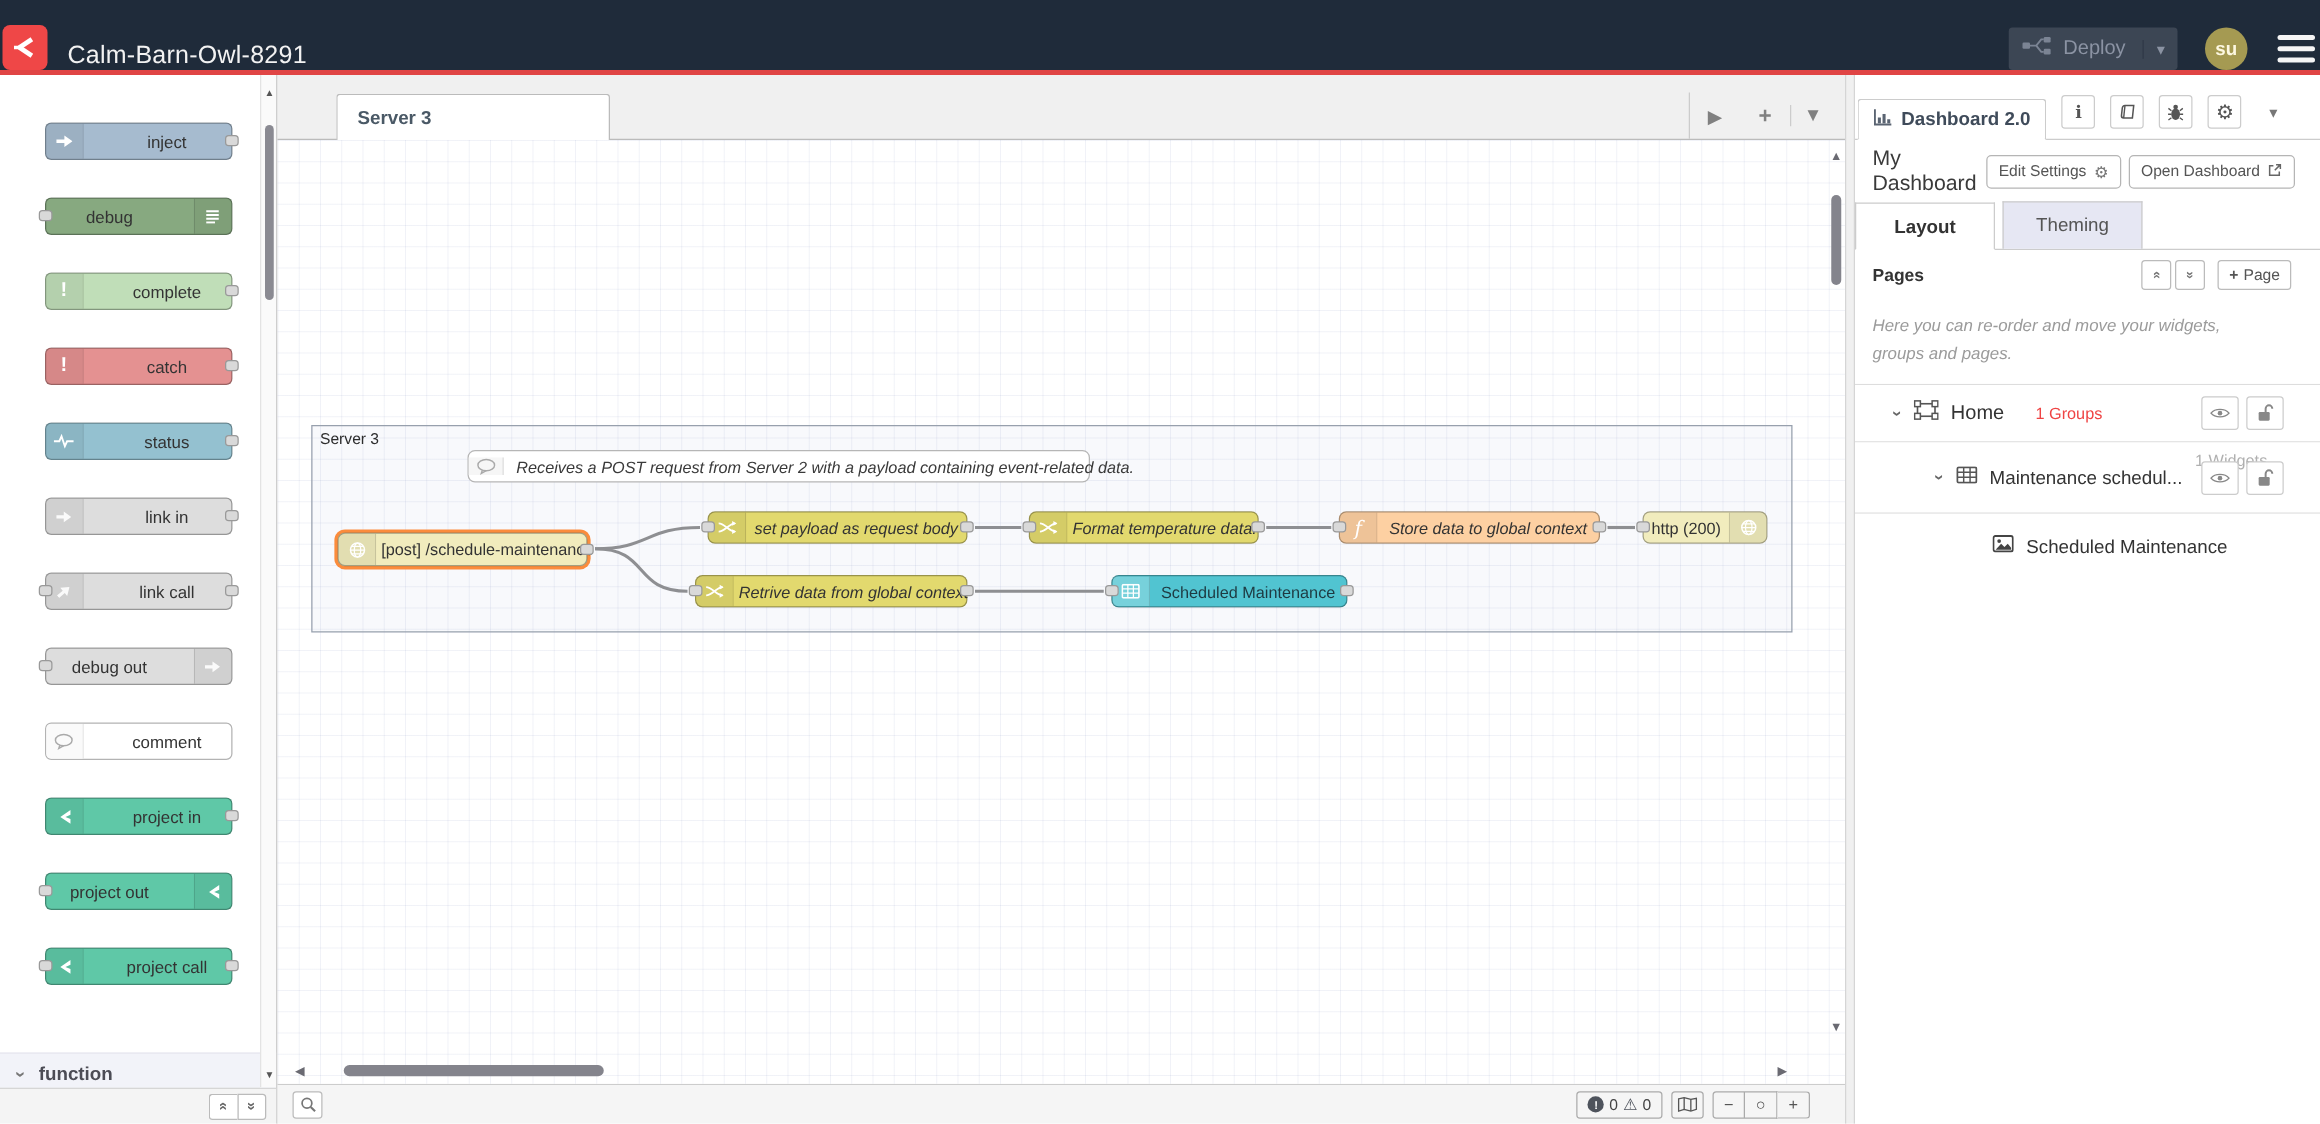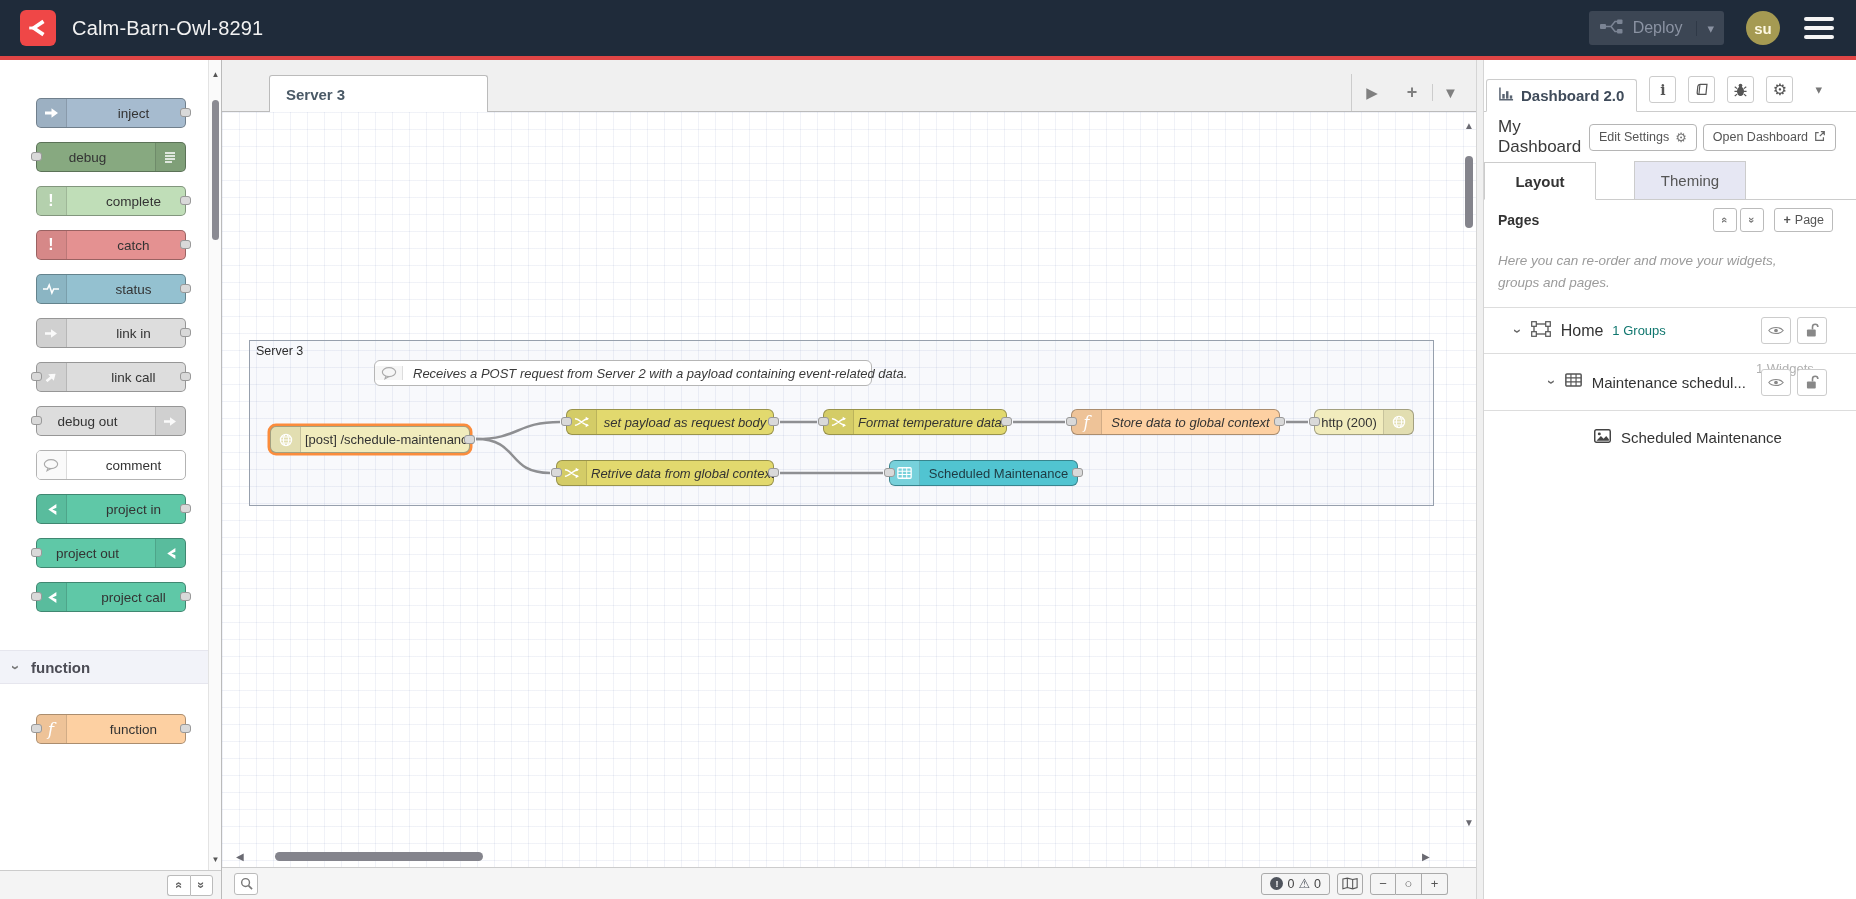--- a/index.html
+++ b/index.html
@@ -1,20 +1,20 @@
 <!DOCTYPE html>
 <html><head>
 <meta charset="utf-8">
 <style>
   * { margin:0; padding:0; box-sizing:border-box; }
   html,body { width:1856px; height:899px; overflow:hidden; font-family:"Liberation Sans", sans-serif; background:#fff; }
   .app { width:1856px; height:899px; display:flex; flex-direction:column; }
 
   
-  header { height:56px; background:#1f2b3a; display:flex; align-items:center; padding:0 20px; flex:none; }
+  header { height:56px; background:#1f2b3a; display:flex; align-items:flex-end; padding:0 2px; flex:none; }
   .logo { width:36px; height:36px; background:#ef4747; border-radius:6px; display:flex; align-items:center; justify-content:center; flex:none; }
   .app-title { color:#f2f2f2; font-size:20px; margin-left:16px; font-weight:400; letter-spacing:.2px; }
   .header-right { margin-left:auto; display:flex; align-items:center; gap:22px; }
   .deploy-btn { height:34px; background:#3c4654; border-radius:3px; display:flex; align-items:center; padding:0 10px; color:#8b93a3; font-size:16px; gap:10px; cursor:default; }
   .deploy-caret { border-left:1px solid #2f3947; padding-left:10px; margin-left:4px; color:#8b93a3; font-size:13px; }
   .avatar { width:34px; height:34px; border-radius:50%; background:#a59a52; color:#fdf8e2; font-size:15px; font-weight:bold; display:flex; align-items:center; justify-content:center; }
   .hamburger { display:flex; flex-direction:column; gap:5px; cursor:pointer; padding:4px 2px; }
   .hamburger i { display:block; width:30px; height:4px; background:#f5f5f5; border-radius:2px; }
   .accent-line { height:4px; background:#e04545; flex:none; }
 
@@ -22,21 +22,21 @@
 
   
   .palette { width:222px; flex:none; border-right:1px solid #bbb; display:flex; flex-direction:column; background:#fff; }
   .filter-row { height:48px; border-bottom:1px solid #ddd; display:flex; align-items:center; padding:0 12px; gap:8px; flex:none; }
   .filter-row input { border:none; outline:none; font-size:15px; color:#444; width:150px; font-family:inherit; }
   .filter-row input::placeholder { color:#b5b5b5; }
   .palette-body { flex:1; position:relative; overflow:hidden; padding-top:8px; }
   .cat-header { height:34px; background:#f2f3f9; border-top:1px solid #e6e6ee; border-bottom:1px solid #e6e6ee; display:flex; align-items:center; padding:0 14px; gap:12px; font-weight:bold; font-size:15px; color:#4c4c55; cursor:pointer; }
   .chev { display:inline-block; transform:rotate(90deg); color:#777; font-size:15px; font-weight:bold; }
   .pnodes { padding:30px 0 24px; }
-  .pnode { position:relative; width:150px; height:30px; border:1px solid rgba(0,0,0,.32); border-radius:5px; margin:0 auto 14px; display:flex; cursor:grab;gap:16px; }
+  .pnode { position:relative; width:150px; height:30px; border:1px solid rgba(0,0,0,.32); border-radius:5px; margin:0 auto 30px; display:flex; cursor:grab;gap:16px; }
   .icon-box { width:30px; flex:none; background:rgba(0,0,0,.06); display:flex; align-items:center; justify-content:center; }
   .icon-box.ileft { border-right:1px solid rgba(0,0,0,.12); border-radius:4px 0 0 4px; }
   .icon-box.iright { border-left:1px solid rgba(0,0,0,.12); border-radius:0 4px 4px 0; }
   .plabel { flex:1; display:flex; align-items:center; justify-content:center; font-size:13.5px; color:#333; white-space:nowrap; }
   .port { position:absolute; width:11px; height:9px; background:#d9d9d9; border:1px solid #999; border-radius:3px; top:50%; margin-top:-5px; }
   .port.pin { left:-6px; } .port.pout { right:-6px; }
   .c-inject{background:#a6bbcf}.c-debug{background:#87a980}.c-complete{background:#c0deb8}
   .c-catch{background:#e49191}.c-status{background:#94c1d0}.c-link{background:#dddddd}
   .c-comment{background:#ffffff;border-color:#b3b3b3}.c-project{background:#5fc8a7}
   .c-function{background:#fdd0a2}.c-change{background:#e2d96e}.c-http{background:#f1ecbd}.c-table{background:#51c4d1}
@@ -101,39 +101,39 @@
   .sidebar { width:372px; flex:none; background:#fff; display:flex; flex-direction:column; overflow:hidden; }
   .sb-header { height:52px; border-bottom:1px solid #ccc; display:flex; align-items:flex-end; padding:0 6px 0 2px; flex:none; }
   .sb-tab { height:33px; border:1px solid #ccc; border-bottom:1px solid #fff; border-radius:3px 3px 0 0; background:#fff; display:flex; align-items:center; gap:7px; padding:0 12px; margin-bottom:-1px; font-size:15px; font-weight:bold; color:#3f4b5a; cursor:pointer; }
   .sb-actions { display:flex; align-items:center; gap:12px; margin-left:12px; margin-bottom:8px; }
   .sb-abtn { width:27px; height:27px; border:1px solid #ccc; border-radius:3px; background:#fff; display:flex; align-items:center; justify-content:center; color:#555; cursor:pointer; font-size:14px; }
   .sb-caret { color:#777; font-size:13px; margin-left:10px; cursor:pointer; }
   .sb-dash-row { height:50px; display:flex; align-items:center; padding:0 20px 0 14px; flex:none; }
   .dash-name { font-size:17px; color:#3a3a3a; }
   .sb-dash-row .btns { margin-left:auto; display:flex; gap:6px; }
   .sb-mini-btn { height:27px; border:1px solid #b5b5b5; border-radius:4px; background:#fff; color:#555; font-size:12.5px; display:flex; align-items:center; gap:6px; padding:0 9px; cursor:pointer; white-space:nowrap; }
-  .sb-tabs { height:38px; border-bottom:1px solid #ccc; display:flex; align-items:flex-end; flex:none;gap:32px; }
+  .sb-tabs { height:38px; border-bottom:1px solid #ccc; display:flex; align-items:flex-end; flex:none; }
   .sbtab { height:38px; width:112px; display:flex; align-items:center; justify-content:center; font-size:15px; cursor:pointer; }
   .sbtab.active { background:#fff; border:1px solid #ccc; border-bottom:1px solid #fff; margin-bottom:-1px; font-weight:bold; color:#333; }
   .sbtab.inactive { background:#e6e7f3; border:1px solid #ccc; border-bottom:none; color:#555; margin-left:6px; }
   .pages-row { height:40px; display:flex; align-items:center; padding:0 23px 0 14px; flex:none; }
   .pages-title { font-weight:bold; font-size:14px; color:#333; }
   .pages-row .btns { margin-left:auto; display:flex; align-items:center; gap:3px; }
   .sq-btn { width:24px; height:24px; border:1px solid #bbb; border-radius:3px; background:#fff; color:#777; font-size:11px; display:flex; align-items:center; justify-content:center; cursor:pointer; }
   .page-btn { height:24px; border:1px solid #bbb; border-radius:3px; background:#fff; color:#555; font-size:12.5px; display:flex; align-items:center; gap:4px; padding:0 8px; margin-left:7px; cursor:pointer; }
   .help-text { padding:10px 40px 14px 14px; font-style:italic; color:#9b9b9b; font-size:13.5px; line-height:1.6; }
   .tree { flex:1; overflow:hidden; }
   .trow { position:relative; display:flex; align-items:center; background:#fff; }
   .trow .tchev { transform:rotate(90deg); color:#666; font-size:14px; font-weight:bold; display:inline-block; margin-right:10px; cursor:pointer; }
   .trow-page { height:47px; border-top:1px solid #ddd; border-bottom:1px solid #ddd; padding-left:32px; }
   .trow-group { height:57px; border-bottom:1px solid #ddd; padding-left:66px; }
   .trow-widget { height:53px; padding-left:110px; }
   .tlabel { font-size:16px; color:#333; margin-left:10px; }
   .tlabel.sm { font-size:15px; }
-  .tmeta { font-size:13px; color:#0f766e; margin-left:9px; }
+  .tmeta { font-size:13px; color:#ef4444; margin-left:25px; }
   .trow .rbtns { position:absolute; right:29px; display:flex; gap:6px; z-index:1; }
   .tr-btn { width:30px; height:27px; border:1px solid #ccc; border-radius:3px; background:#fff; display:flex; align-items:center; justify-content:center; cursor:pointer; }
   .widgets-meta { position:absolute; right:28px; top:5px; width:72px; font-size:13px; color:#b0b0b0; line-height:1.6; z-index:0; }
 </style>
 </head>
 <body>
 
 <div class="app">
 
   <header>

